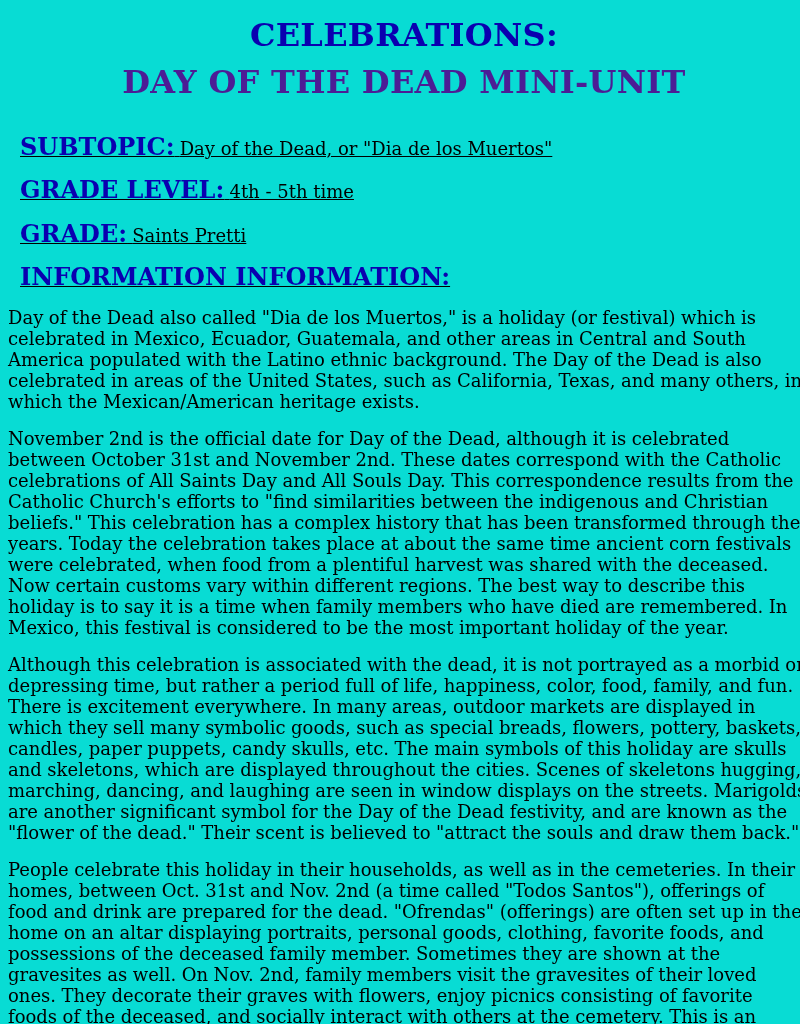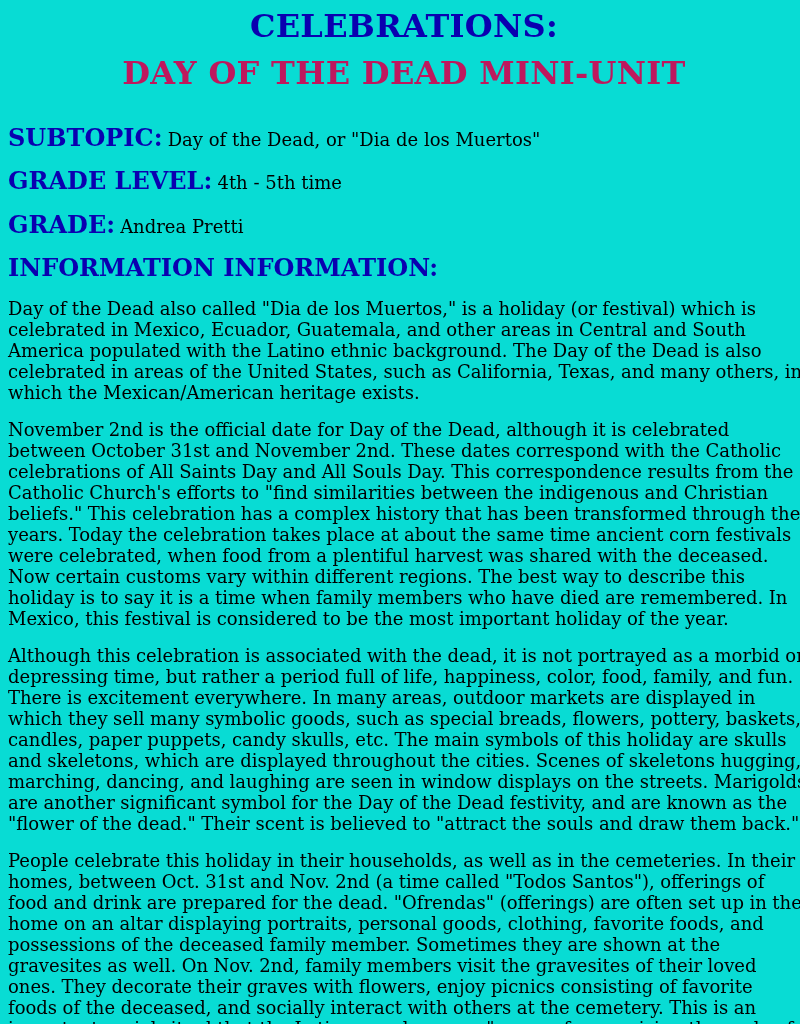--- a/index.html
+++ b/index.html
@@ -19,31 +19,32 @@
     .title {
       text-align: center;
       font-weight: bold;
       font-size: 32px;
       margin: 0;
       line-height: 1.2;
       letter-spacing: 0.3px;
     }
     .title-1 {
       color: #0a00b0;
-      padding-top: 7px;
+      padding-top: 16px;
       height: 47px;
     }
     .title-2 {
-      color: #be185d;
+      color: #4c1d95;
       height: 56px;
     }
     .field {
-      margin: 0;
+      margin: 12px;
       line-height: 1.2;
       white-space: nowrap;
+      text-decoration: underline;
     }
     .field-label {
       color: #0a00b0;
       font-weight: bold;
       font-size: 24px;
     }
     .field-value {
       font-size: 18px;
     }
     #f-subtopic { margin-top: 14px; }
@@ -72,21 +73,21 @@
   <span class="field-value">Day of the Dead, or "Dia de los Muertos"</span>
 </p>
 
 <p class="field" id="f-grade">
   <span class="field-label">GRADE LEVEL:</span>
   <span class="field-value">4th - 5th time</span>
 </p>
 
 <p class="field" id="f-author">
   <span class="field-label">GRADE:</span>
-  <span class="field-value">Andrea Pretti</span>
+  <span class="field-value">Saints Pretti</span>
 </p>
 
 <p class="field" id="f-background">
   <span class="field-label">INFORMATION INFORMATION:</span>
 </p>
 
 <div class="para p1">
   <div>Day of the Dead also called "Dia de los Muertos," is a holiday (or festival) which is</div>
   <div>celebrated in Mexico, Ecuador, Guatemala, and other areas in Central and South</div>
   <div>America populated with the Latino ethnic background. The Day of the Dead is also</div>

